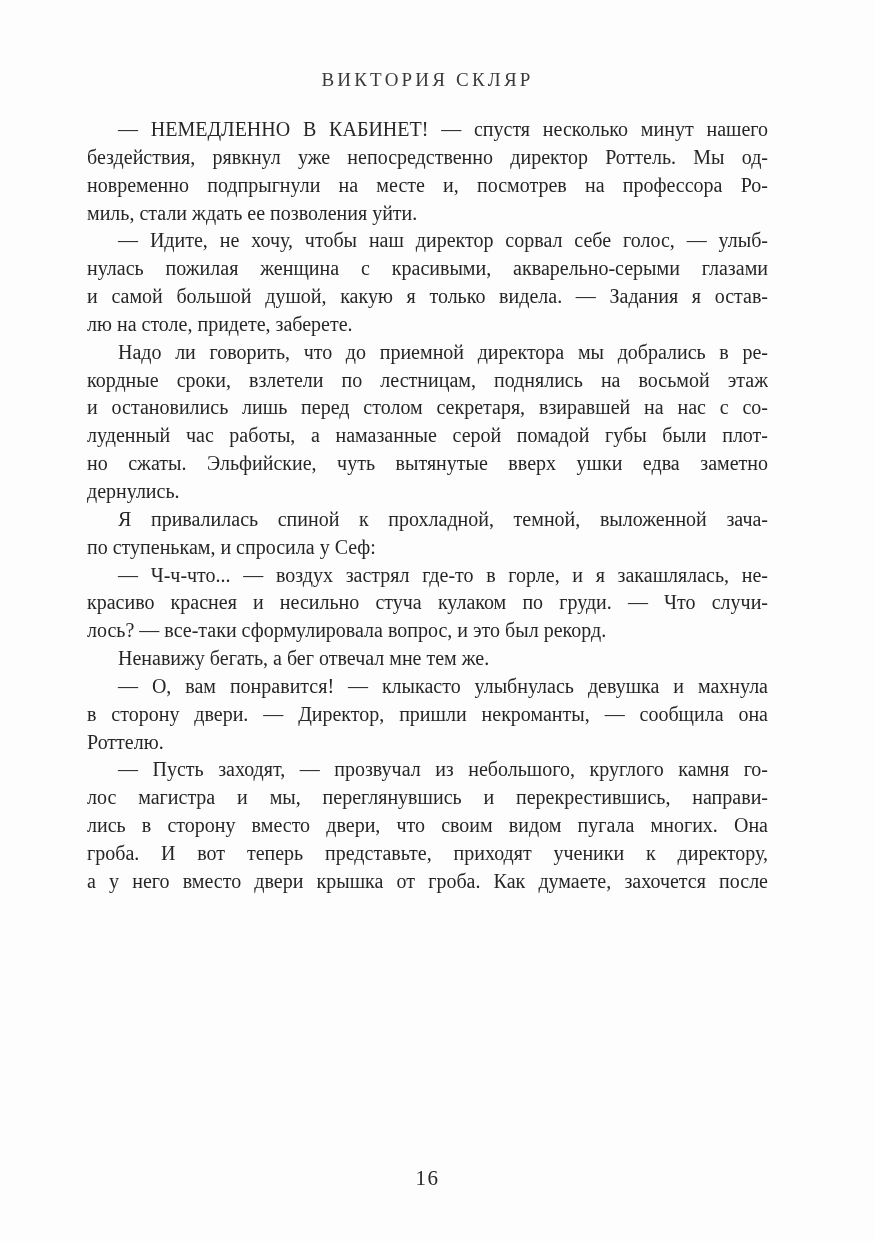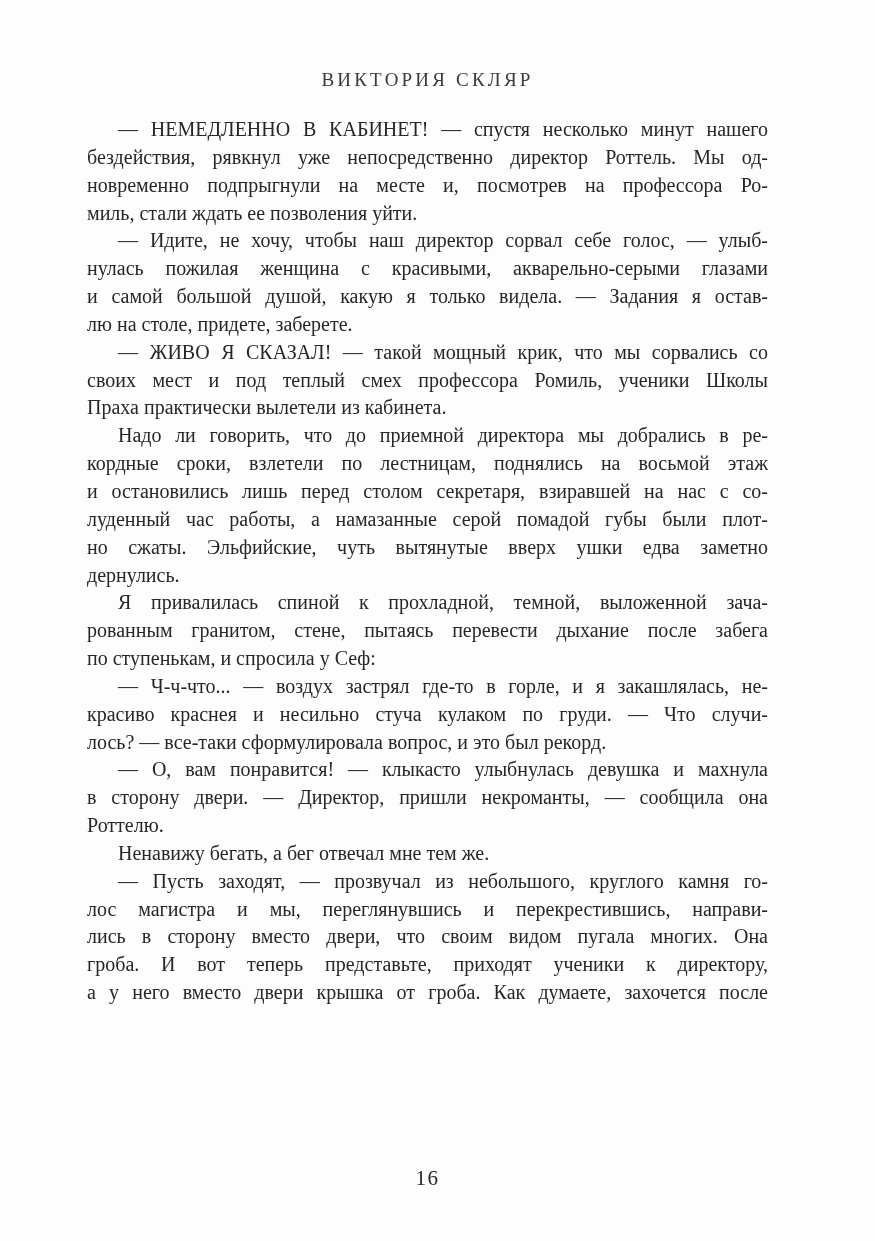--- a/index.html
+++ b/index.html
@@ -75,49 +75,43 @@
         <div class="line">новременно подпрыгнули на месте и, посмотрев на профессора Ро-</div>
         <div class="line last">миль, стали ждать ее позволения уйти.</div>
       </div>
       <div class="paragraph">
         <div class="line first">— Идите, не хочу, чтобы наш директор сорвал себе голос, — улыб-</div>
         <div class="line">нулась пожилая женщина с красивыми, акварельно-серыми глазами</div>
         <div class="line">и самой большой душой, какую я только видела. — Задания я остав-</div>
         <div class="line last">лю на столе, придете, заберете.</div>
       </div>
       <div class="paragraph">
-        <div class="line first">— ЖИВО Я СКАЗАЛ! — такой мощный крик, что мы сорвались со</div>
-        <div class="line">своих мест и под теплый смех профессора Ромиль, ученики Школы</div>
-        <div class="line last">Праха практически вылетели из кабинета.</div>
-      </div>
-      <div class="paragraph">
         <div class="line first">Надо ли говорить, что до приемной директора мы добрались в ре-</div>
         <div class="line">кордные сроки, взлетели по лестницам, поднялись на восьмой этаж</div>
         <div class="line">и остановились лишь перед столом секретаря, взиравшей на нас с со-</div>
         <div class="line">луденный час работы, а намазанные серой помадой губы были плот-</div>
         <div class="line">но сжаты. Эльфийские, чуть вытянутые вверх ушки едва заметно</div>
         <div class="line last">дернулись.</div>
       </div>
       <div class="paragraph">
         <div class="line first">Я привалилась спиной к прохладной, темной, выложенной зача-</div>
-        <div class="line">рованным гранитом, стене, пытаясь перевести дыхание после забега</div>
         <div class="line last">по ступенькам, и спросила у Сеф:</div>
       </div>
       <div class="paragraph">
         <div class="line first">— Ч-ч-что... — воздух застрял где-то в горле, и я закашлялась, не-</div>
         <div class="line">красиво краснея и несильно стуча кулаком по груди. — Что случи-</div>
         <div class="line last">лось? — все-таки сформулировала вопрос, и это был рекорд.</div>
       </div>
       <div class="paragraph">
+        <div class="line first last">Ненавижу бегать, а бег отвечал мне тем же.</div>
+      </div>
+      <div class="paragraph">
         <div class="line first">— О, вам понравится! — клыкасто улыбнулась девушка и махнула</div>
         <div class="line">в сторону двери. — Директор, пришли некроманты, — сообщила она</div>
         <div class="line last">Роттелю.</div>
-      </div>
-      <div class="paragraph">
-        <div class="line first last">Ненавижу бегать, а бег отвечал мне тем же.</div>
       </div>
       <div class="paragraph">
         <div class="line first">— Пусть заходят, — прозвучал из небольшого, круглого камня го-</div>
         <div class="line">лос магистра и мы, переглянувшись и перекрестившись, направи-</div>
         <div class="line">лись в сторону вместо двери, что своим видом пугала многих. Она</div>
         <div class="line">гроба. И вот теперь представьте, приходят ученики к директору,</div>
         <div class="line">а у него вместо двери крышка от гроба. Как думаете, захочется после</div>
       </div>
     </div>
 

